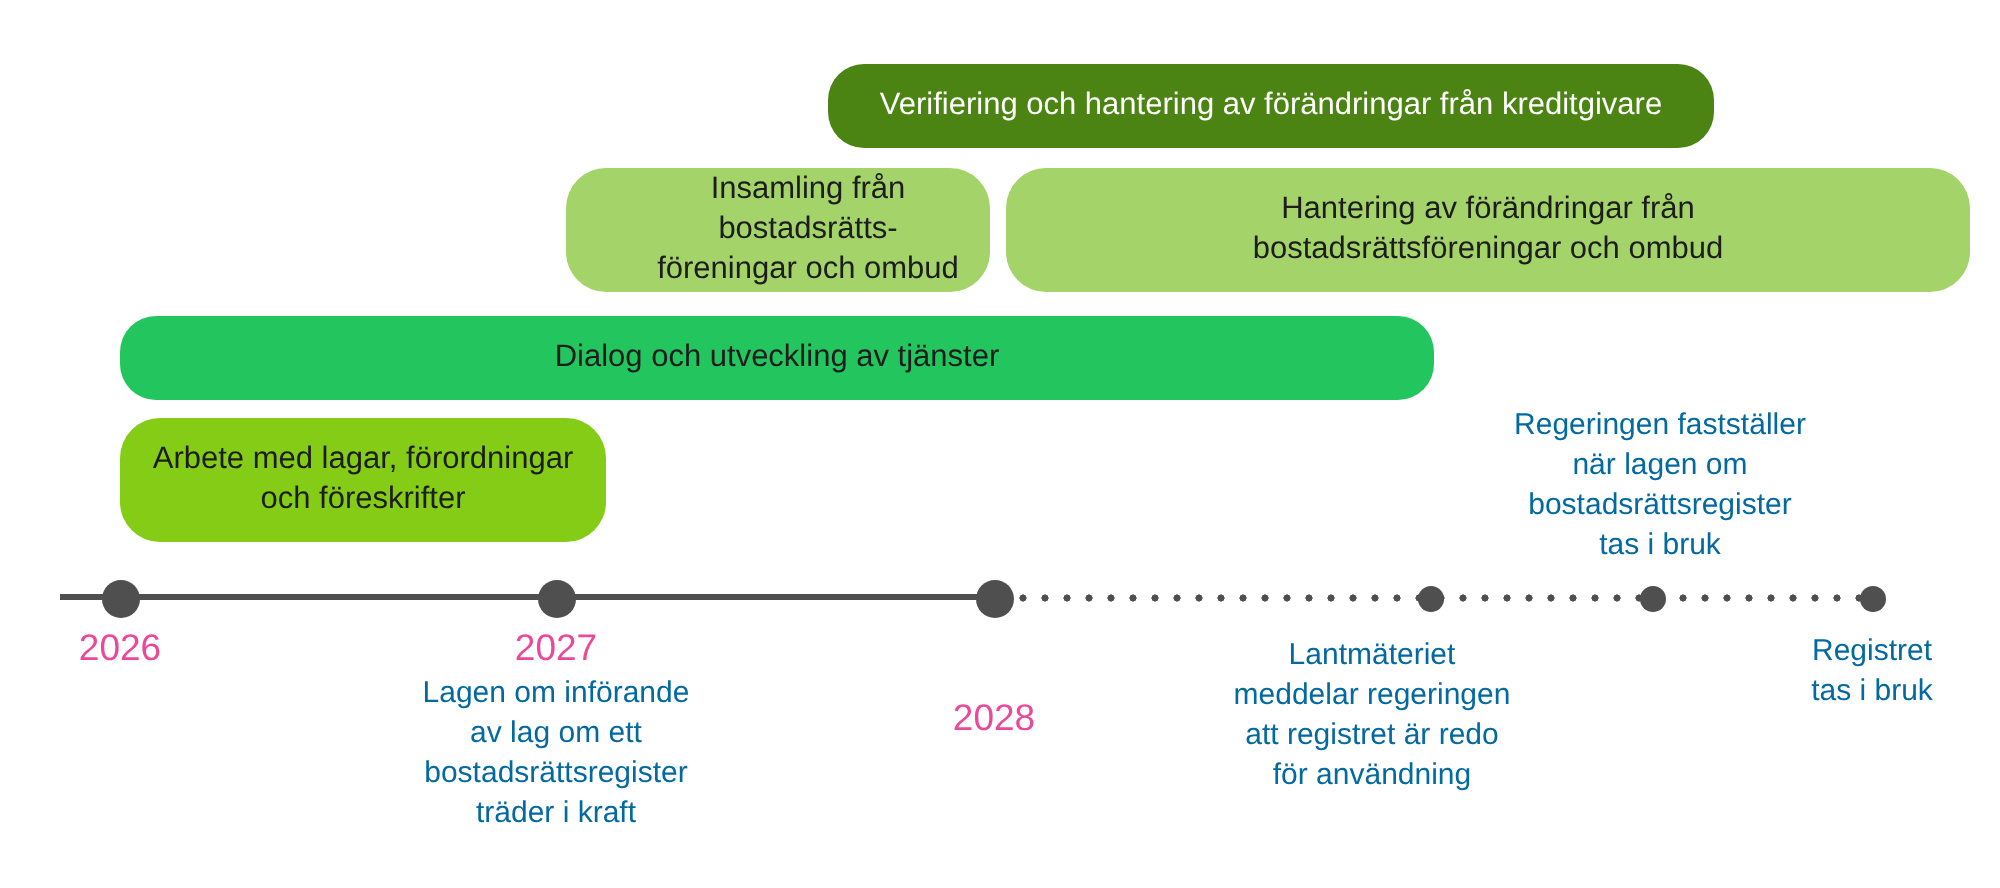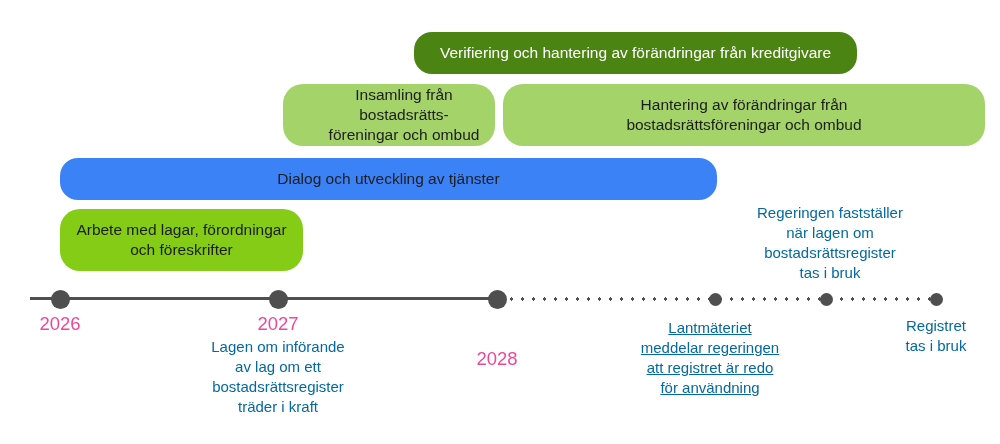--- a/index.html
+++ b/index.html
@@ -42,21 +42,21 @@
     border-radius: 20px;
     padding-left: 42px;
   }
   .bar-hantering {
     left: 503px; top: 84px; width: 482px; height: 62px;
     background: #a4d36a;
     border-radius: 20px;
   }
   .bar-dialog {
     left: 60px; top: 158px; width: 657px; height: 42px;
-    background: #3b82f6;
+    background: #22c55e;
     border-radius: 18px;
   }
   .bar-arbete {
     left: 60px; top: 209px; width: 243px; height: 62px;
     background: #84cc16;
     border-radius: 20px;
   }
   
   .axis-solid {
     position: absolute;
@@ -101,21 +101,21 @@
   .note {
     position: absolute;
     text-align: center;
     white-space: pre-line;
     font-size: 15px;
     line-height: 20px;
     color: #0369a1;
   }
   .note-lagen { left: 168px; top: 337px; width: 220px; }
   .note-regeringen { left: 718px; top: 203px; width: 224px; }
-  .note-lantmateriet { left: 600px; top: 318px; width: 220px; text-decoration: underline; }
+  .note-lantmateriet { left: 576px; top: 318px; width: 220px; }
   .note-registret { left: 876px; top: 316px; width: 120px; }
 </style>
 </head>
 <body>
 
 <div class="canvas">
 
   <div class="bar bar-verifiering">Verifiering och hantering av förändringar från kreditgivare</div>
   <div class="bar bar-insamling">Insamling från bostadsrätts-
 föreningar och ombud</div>

